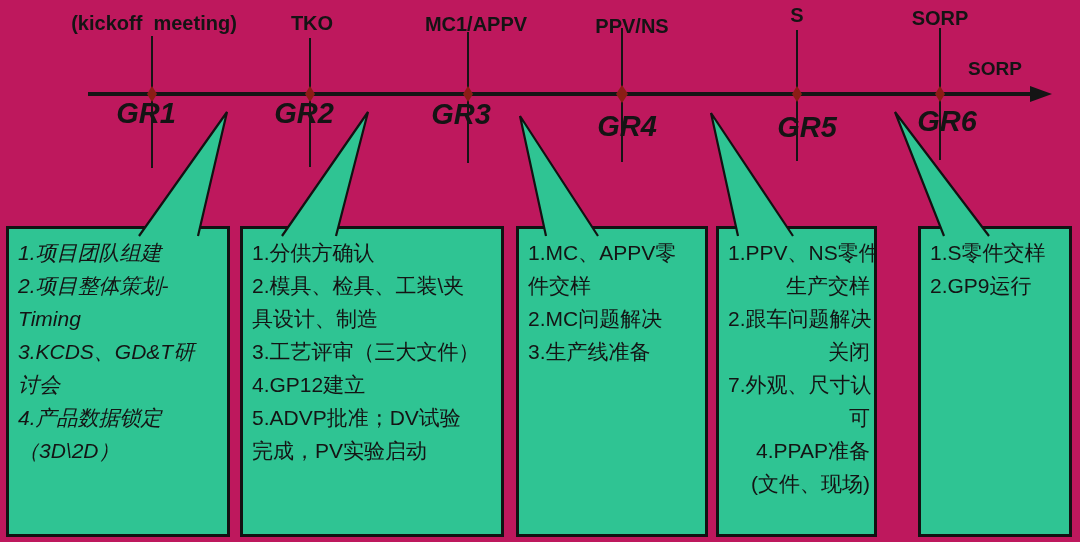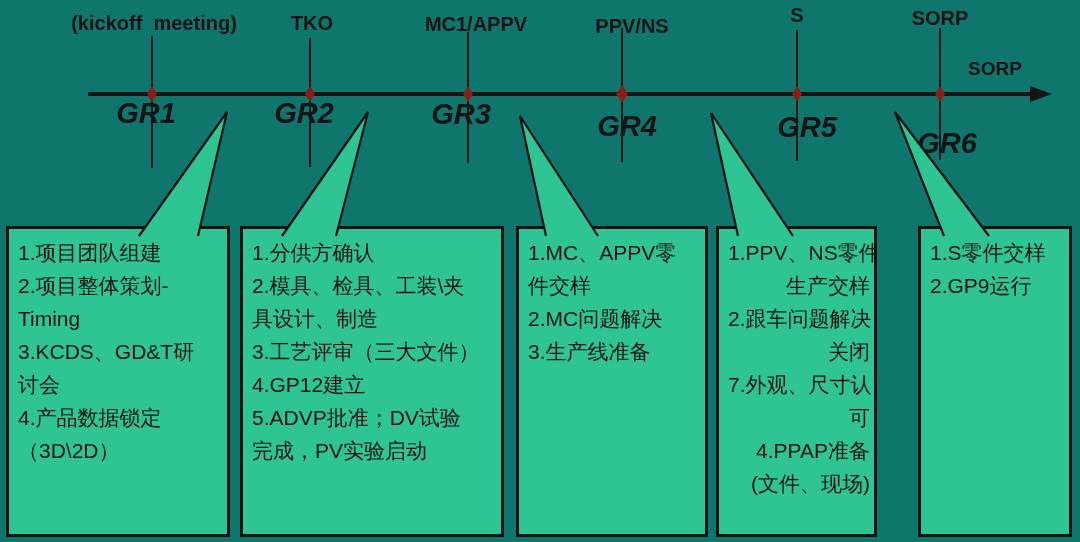--- a/index.html
+++ b/index.html
@@ -1,19 +1,19 @@
 <!DOCTYPE html>
 <html><head>
 <meta charset="utf-8">
 <style>
   html,body{margin:0;padding:0;background:#ffffff;}
   #canvas{
     position:relative;
     width:1080px;height:542px;
-    background:#0f766e;
+    background:#be185d;
     overflow:hidden;
     font-family:"Liberation Sans","DejaVu Sans",sans-serif;
     color:#141414;
   }
   
   #diagram-svg{
     position:absolute;left:0;top:0;width:1080px;height:542px;
     z-index:3;pointer-events:none;
   }
   
@@ -38,35 +38,35 @@
     font-size:29px;font-weight:bold;
     white-space:nowrap;
     z-index:2;
     font-style:italic;
   }
   #gn-gr1{left:146px;top:97px;}
   #gn-gr2{left:304px;top:97px;}
   #gn-gr3{left:461px;top:98px;}
   #gn-gr4{left:627px;top:110px;}
   #gn-gr5{left:807px;top:111px;}
-  #gn-gr6{left:947px;top:127px;}
+  #gn-gr6{left:947px;top:105px;}
   
   .phase-box{
     position:absolute;
     top:226px;height:311px;
     background:#2fc493;
     border:3px solid #121212;
     box-sizing:border-box;
     padding:7px 4px 0 9px;
     font-size:21px;line-height:33px;
     font-weight:500;
     z-index:1;
     overflow:hidden;
   }
-  #box-1{left:6px;width:224px;}
+  #box-1{left:6px;width:224px;font-style:italic;}
   #box-2{left:240px;width:264px;}
   #box-3{left:516px;width:192px;}
   #box-4{left:716px;width:161px;text-align:right;}
   #box-5{left:918px;width:154px;}
   .box-line{white-space:nowrap;}
 </style>
 </head>
 <body>
 
 <div id="canvas">

